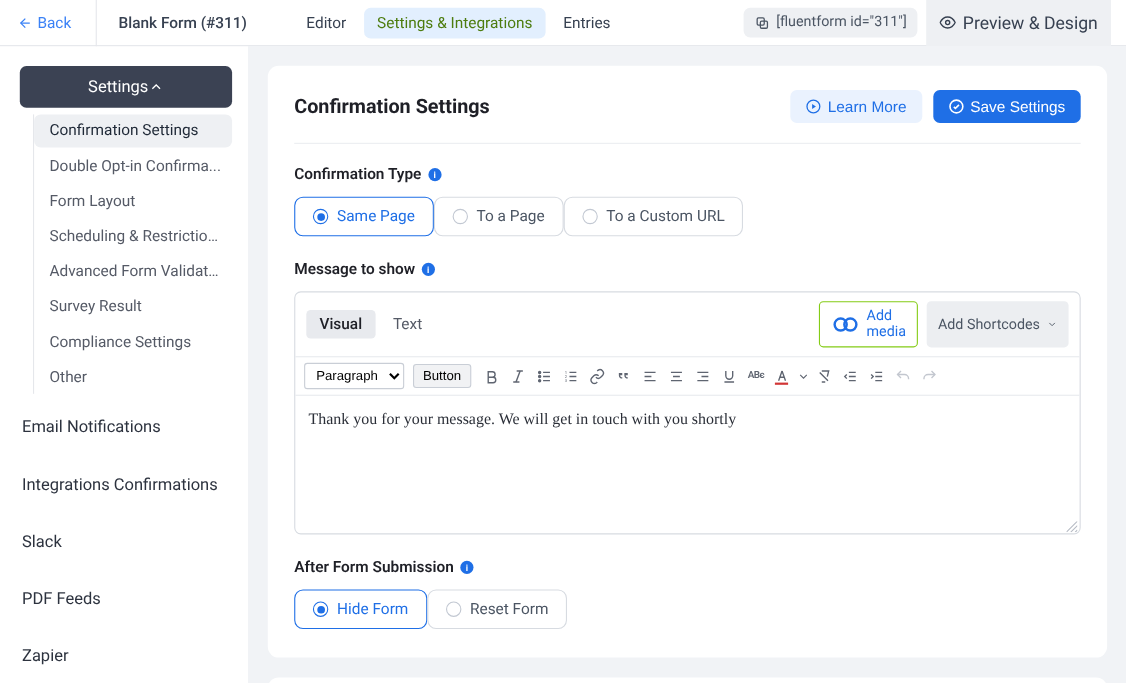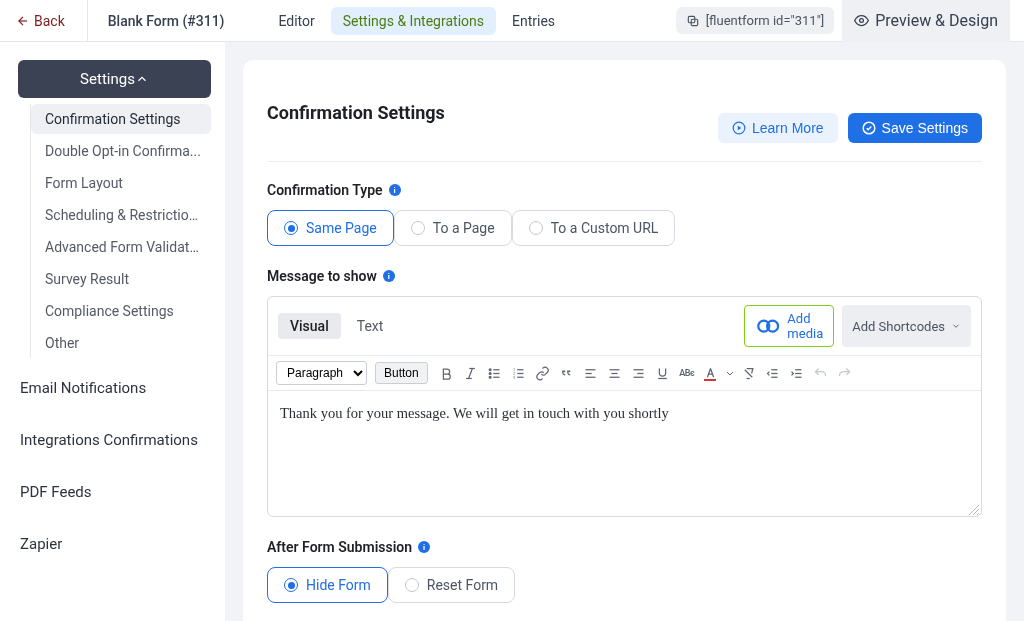--- a/index.html
+++ b/index.html
@@ -19,21 +19,21 @@
     padding: 0 14px 0 8px;
     border-bottom: 1px solid #e5e7eb;
     gap: 8px;
   }
   .back-btn {
     display: flex;
     align-items: center;
     gap: 4px;
     padding: 6px 8px;
     cursor: pointer;
-    color: #7f1d1d;
+    color: #3b82f6;
     font-size: 14px;
   }
   .back-btn svg { width: 14px; height: 14px; }
   .divider-v { width: 1px; height: 42px; background: #e5e7eb; margin: 0 6px; }
   .form-title { font-weight: 500; color: #374151; padding: 0 6px; }
   .tabs { display: flex; gap: 4px; margin-left: 28px; }
   .tab {
     padding: 6px 12px;
     border-radius: 6px;
     cursor: pointer;
@@ -92,21 +92,21 @@
   }
   .card {
     background: #fff; border-radius: 10px;
     padding: 22px 24px; margin-bottom: 18px;
   }
   .card-head {
     display: flex; align-items: center; justify-content: space-between;
     padding-bottom: 18px; border-bottom: 1px solid #eceef1; margin-bottom: 20px;
   }
   .card-title { font-size: 18px; font-weight: 700; color: #1f2027; }
-  .card-actions { display: flex; gap: 10px; margin-top: 31px; }
+  .card-actions { display: flex; gap: 10px; }
   .btn {
     display: inline-flex; align-items: center; gap: 6px;
     padding: 7px 14px; border-radius: 6px; font-size: 14px; cursor: pointer;
     border: none;
   }
   .btn-light { background: #eaf2fe; color: #1f6fe6; }
   .btn-primary { background: #1f6fe6; color: #fff; font-weight: 500; }
   .btn svg { width: 14px; height: 14px; }
 
   .field-block { margin-bottom: 22px; }
@@ -240,20 +240,21 @@
       <div class="sub-item">Form Layout</div>
       <div class="sub-item">Scheduling &amp; Restrictions</div>
       <div class="sub-item">Advanced Form Validati...</div>
       <div class="sub-item">Survey Result</div>
       <div class="sub-item">Compliance Settings</div>
       <div class="sub-item">Other</div>
     </div>
     <div class="side-links">
       <div class="side-link">Email Notifications</div>
       <div class="side-link">Integrations Confirmations</div>
+      <div class="side-link">Slack</div>
       <div class="side-link">PDF Feeds</div>
       <div class="side-link">Zapier</div>
 
     </div>
   </div>
 
   <div class="main">
     <div class="card">
       <div class="card-head">
         <div class="card-title">Confirmation Settings</div>

